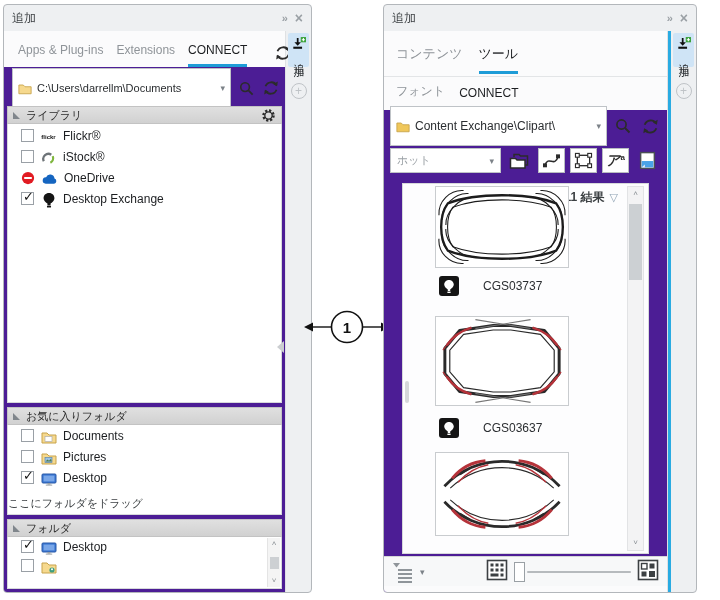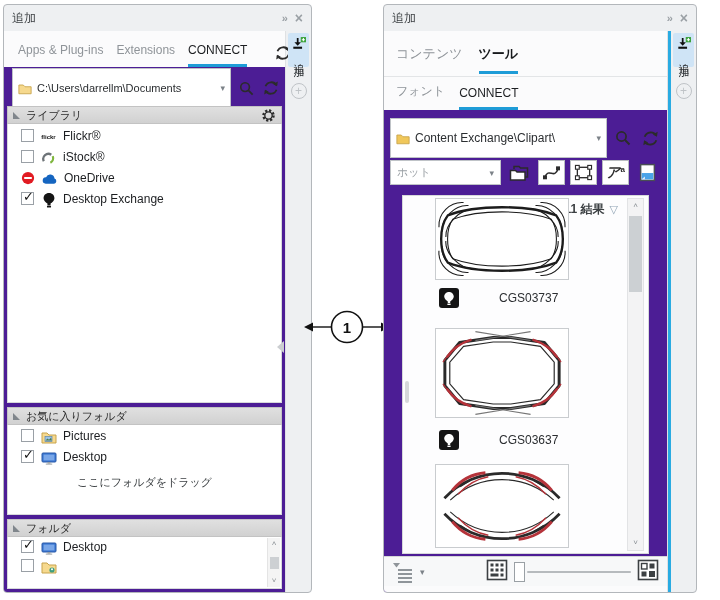--- a/index.html
+++ b/index.html
@@ -41,48 +41,48 @@
   .list-box{background:#fff;border:1px solid #d7d9db;border-top:none;margin:0 3px;overflow:hidden;position:relative}
   .lib-box{flex:1;min-height:0}
   .fav-box{height:90px;flex:none}
   .fol-box{height:52px;flex:none;margin-bottom:3px}
   .row{display:flex;gap:6px;height:21px;padding-left:13px;font-size:12px;color:#1c1e21}
   .fol-box .row{height:19px}
   .checkbox{width:13px;height:13px;border:1px solid #9aa0a6;background:#fff;flex:none;position:relative}
   .checkbox.checked::after{content:"✓";position:absolute;left:1px;top:-4px;font-size:13px;font-weight:bold;color:#141414}
   .licon{width:17px;height:16px;flex:none;display:flex;align-items:center;justify-content:center}
   .flickr-word{font-size:6px;font-weight:bold;color:#141414;letter-spacing:0}
-  .drop-hint{text-align:center;font-size:11px;color:#3c4043;margin-top:4px}
+  .drop-hint{text-align:left;font-size:11px;color:#3c4043;margin-top:4px}
   .gap6{height:6px;flex:none}.gap4{height:4px;flex:none}
 
   .mini-sb{position:absolute;right:1px;top:1px;bottom:1px;width:13px;background:#f4f4f4;border-left:1px solid #e4e4e4;display:flex;flex-direction:column;align-items:center;justify-content:space-between;padding:2px 0}
   .mini-sb .thumb{width:9px;height:12px;background:#cdd0d3}
   .chev{font-size:8px;color:#8a9095;line-height:8px}
 
   .collapse-arrow{position:absolute;right:27px;top:336px;width:0;height:0;border-top:6px solid transparent;border-bottom:6px solid transparent;border-right:7px solid #cbced1}
 
   
   .tabs-lg{display:flex;align-items:flex-start;gap:16px;padding:14px 12px 0;height:46px;background:#fbfbfc;border-bottom:1px solid #e3e5e7;flex:none}
   .tab-lg{font-size:13px;color:#8f9499;padding-bottom:8px;border-bottom:3px solid transparent}
-  .tab-lg.active{color:#17191c;font-weight:bold;border-bottom-color:#1e9cd7}
+  .tab-lg.active{color:#17191c;font-weight:normal;border-bottom-color:#1e9cd7}
   .subtabs-row{display:flex;align-items:flex-end;gap:14px;padding:8px 12px 0;height:33px;background:#fbfbfc;flex:none}
 
   .filter-row{display:flex;align-items:center;margin:9px 6px;height:27px;gap:5px;flex:none}
   .fcombo{width:118px;height:25px;background:#fff;border:1px solid #bfc3c7;display:flex;align-items:center;padding:0 6px}
   .fcombo .ctext{flex:1;font-size:11px;color:#9aa0a5}
   .tool-btn{width:27px;height:25px;display:flex;align-items:center;justify-content:center;flex:none}
   .tool-btn.framed{background:#fff;border:1px solid #b9bdc1}
   .fonts-glyph{font-style:italic;font-size:14px;font-weight:bold;color:#2b2b2b;line-height:1}
   .fonts-sup{font-size:8px;font-weight:bold;vertical-align:super;color:#2b2b2b}
 
   .results-box{flex:1;min-height:0;background:#fdfdfe;border:1px solid #d7d9db;margin:0 18px;position:relative;overflow:hidden}
   .results-count{position:absolute;top:5px;right:30px;font-size:12px;font-weight:bold;color:#3c4043;display:flex;align-items:center;gap:5px}
   .results-count .dd{color:#93a6b6;font-size:11px;font-weight:normal}
   .thumb-card{position:absolute;left:32px;width:134px;background:#fff;border:1px solid #c9cccf}
-  .item-label{position:absolute;left:36px;display:flex;align-items:center;gap:40px;font-size:12px;color:#2b2e31}
+  .item-label{position:absolute;left:36px;display:flex;align-items:center;gap:24px;font-size:12px;color:#2b2e31}
   .badge{width:20px;height:20px;flex:none}
   .vscroll{position:absolute;right:4px;top:2px;bottom:2px;width:17px;background:#f3f3f4;border:1px solid #e2e3e5;display:flex;flex-direction:column;align-items:center}
   .vscroll .thumb{width:13px;height:76px;background:#ccd0d3;margin-top:6px}
   .vscroll .up{margin-top:3px}.vscroll .down{position:absolute;bottom:3px}
 
   .bottom-bar{height:30px;flex:none;border-top:1px solid #d4d6d8;background:#f7f8f9;display:flex;align-items:center;padding:0 8px;margin-top:2px}
   .bottom-bar .sp{flex:1}
   .slider{display:flex;align-items:center;gap:0;margin:0 6px}
   .slider .track{width:104px;height:2px;background:#b6babd;border-radius:1px}
   .slider .sthumb{width:11px;height:20px;background:#fff;border:1px solid #9aa0a5;margin-right:2px}
@@ -204,20 +204,30 @@
         <span class="tri"></span>
         <span>お気に入りフォルダ</span>
       </div>
       <div class="list-box fav-box">
         <div style="height:4px"></div>
         <div class="row">
           <span class="checkbox"></span>
           <span class="licon">
             <svg width="16" height="14" viewBox="0 0 16 14">
               <path d="M1 3 h5 l2 2 h7 v8 h-14 z" fill="#f6d98e" stroke="#c7a34c"></path>
+              <rect x="4" y="6.5" width="7" height="5" fill="#fff" stroke="#b0b0b0" stroke-width="0.7"></rect>
+            </svg>
+          </span>
+          <span>Documents</span>
+        </div>
+        <div class="row">
+          <span class="checkbox"></span>
+          <span class="licon">
+            <svg width="16" height="14" viewBox="0 0 16 14">
+              <path d="M1 3 h5 l2 2 h7 v8 h-14 z" fill="#f6d98e" stroke="#c7a34c"></path>
               <rect x="4" y="6.5" width="7" height="5" fill="#9cc3e5" stroke="#5f88ac" stroke-width="0.7"></rect>
               <path d="M4.5 10.5 l2-2 1.5 1.2 2-2 0.8 2.8 z" fill="#4d7b4d"></path>
             </svg>
           </span>
           <span>Pictures</span>
         </div>
         <div class="row">
           <span class="checkbox checked"></span>
           <span class="licon">
             <svg width="16" height="13" viewBox="0 0 16 13">
@@ -309,21 +319,21 @@
     <div class="content">
       <div class="tabs-lg">
         <span class="tab-lg">コンテンツ</span>
         <span class="tab-lg active">ツール</span>
       </div>
       <div class="subtabs-row">
         <span class="tab">フォント</span>
         <span class="tab active">CONNECT</span>
       </div>
 
-      <div class="path-row" style="margin:16px 6px 0">
+      <div class="path-row" style="margin:4px 6px 0">
         <div class="combo">
           <svg width="14" height="13" viewBox="0 0 16 14">
             <path d="M1 3 h5 l2 2 h7 v8 h-14 z" fill="#f0c75a" stroke="#c7a34c"></path>
           </svg>
           <span class="ctext" style="font-size:12px">Content Exchange\Clipart\</span>
           <span class="caret">▾</span>
         </div>
         <button class="icon-btn" style="border:none;background:none;width:22px">
           <svg width="18" height="18" viewBox="0 0 18 18">
             <circle cx="7.5" cy="7.5" r="4.6" fill="none" stroke="#2b2b2b" stroke-width="1.7"></circle>

